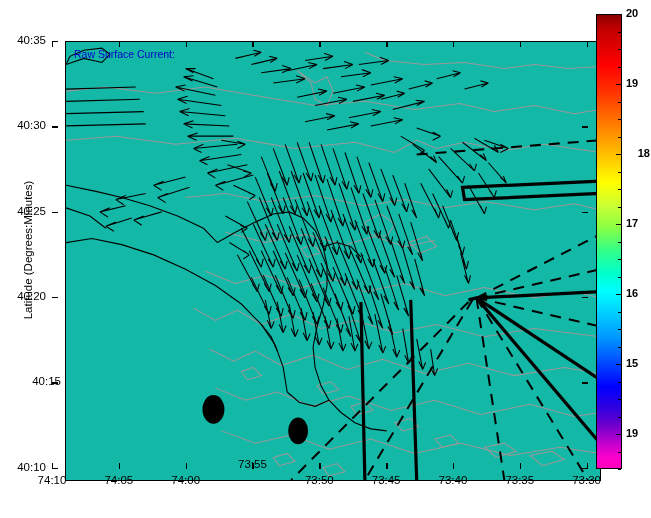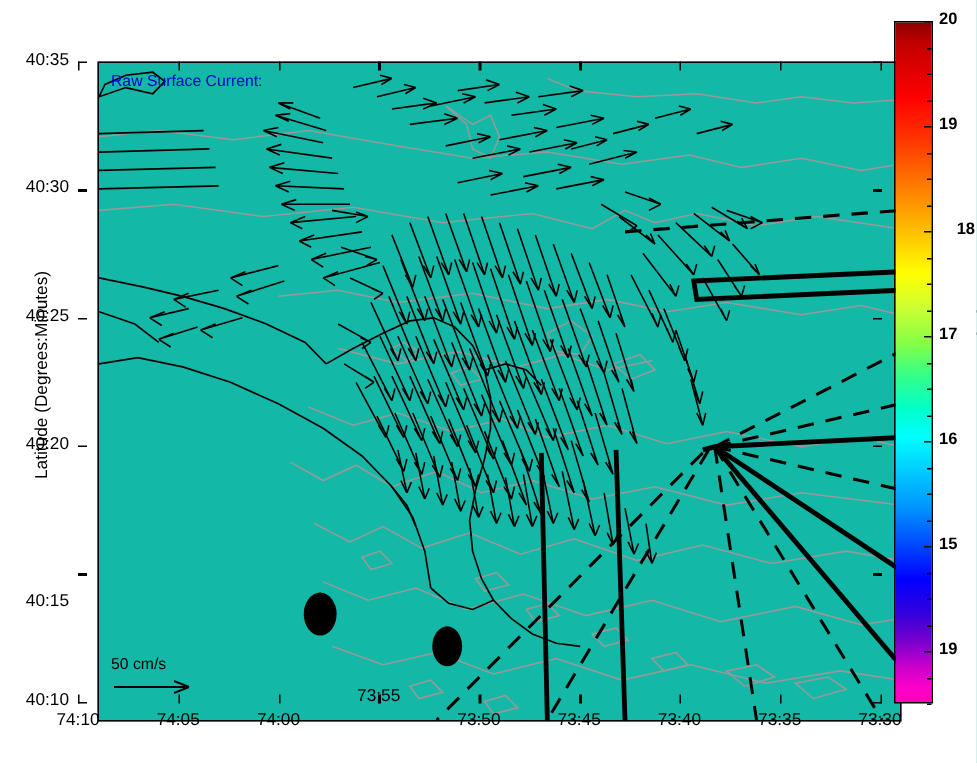--- a/index.html
+++ b/index.html
@@ -313,26 +313,20 @@
       <g fill="#000000">
         <ellipse cx="148" cy="359" rx="11" ry="14"></ellipse>
         <ellipse cx="233" cy="380" rx="10" ry="13"></ellipse>
       </g>
     </svg>
 
     <div class="annot">
       <div>Raw Surface Current:</div>
     </div>
 
-    <div class="scalebox">
-      <div class="scaletext">50 cm/s</div>
-      <svg width="62" height="14">
-        <path d="M2,7 L52,7 M52,7 L42,3 M52,7 L42,11" stroke="#000" stroke-width="1.3" fill="none"></path>
-      </svg>
-    </div>
   </div>
 
   <div id="ticks">
       <div class="tick v" style="left: 52px; top: 463px;"></div>
       <div class="tick v" style="left: 52px; top: 41px;"></div>
       <div class="tick v" style="left: 118.825px; top: 463px;"></div>
       <div class="tick v" style="left: 118.825px; top: 41px;"></div>
       <div class="tick v" style="left: 185.65px; top: 463px;"></div>
       <div class="tick v" style="left: 185.65px; top: 41px;"></div>
       <div class="tick v" style="left: 252.475px; top: 463px;"></div>
@@ -369,21 +363,21 @@
       <div class="xlab" style="left: 386.125px; top: 474px;">73:45</div>
       <div class="xlab" style="left: 452.95px; top: 474px;">73:40</div>
       <div class="xlab" style="left: 519.775px; top: 474px;">73:35</div>
       <div class="xlab" style="left: 586.6px; top: 474px;">73:30</div>
     </div>
   <div id="ylabels">
       <div class="ylab" style="left: 0px; top: 34px;">40:35</div>
       <div class="ylab" style="left: 0px; top: 119.32px;">40:30</div>
       <div class="ylab" style="left: 0px; top: 204.64px;">40:25</div>
       <div class="ylab" style="left: 0px; top: 289.96px;">40:20</div>
-      <div class="ylab" style="left: 0px; top: 375.28px; margin-top: 20px;">40:15</div>
+      <div class="ylab" style="left: 15px; top: 375.28px;">40:15</div>
       <div class="ylab" style="left: 0px; top: 460.6px;">40:10</div>
     </div>
 
   <div class="axtitle" id="ytitle">Latitude (Degrees:Minutes)</div>
 
   <div class="cbar"></div>
   <div id="cbticks">
       <div class="cbtick" style="left: 616px; top: 14px;"></div>
       <div class="cbtick" style="left: 616px; top: 84px;"></div>
       <div class="cbtick" style="left: 616px; top: 154px;"></div>

